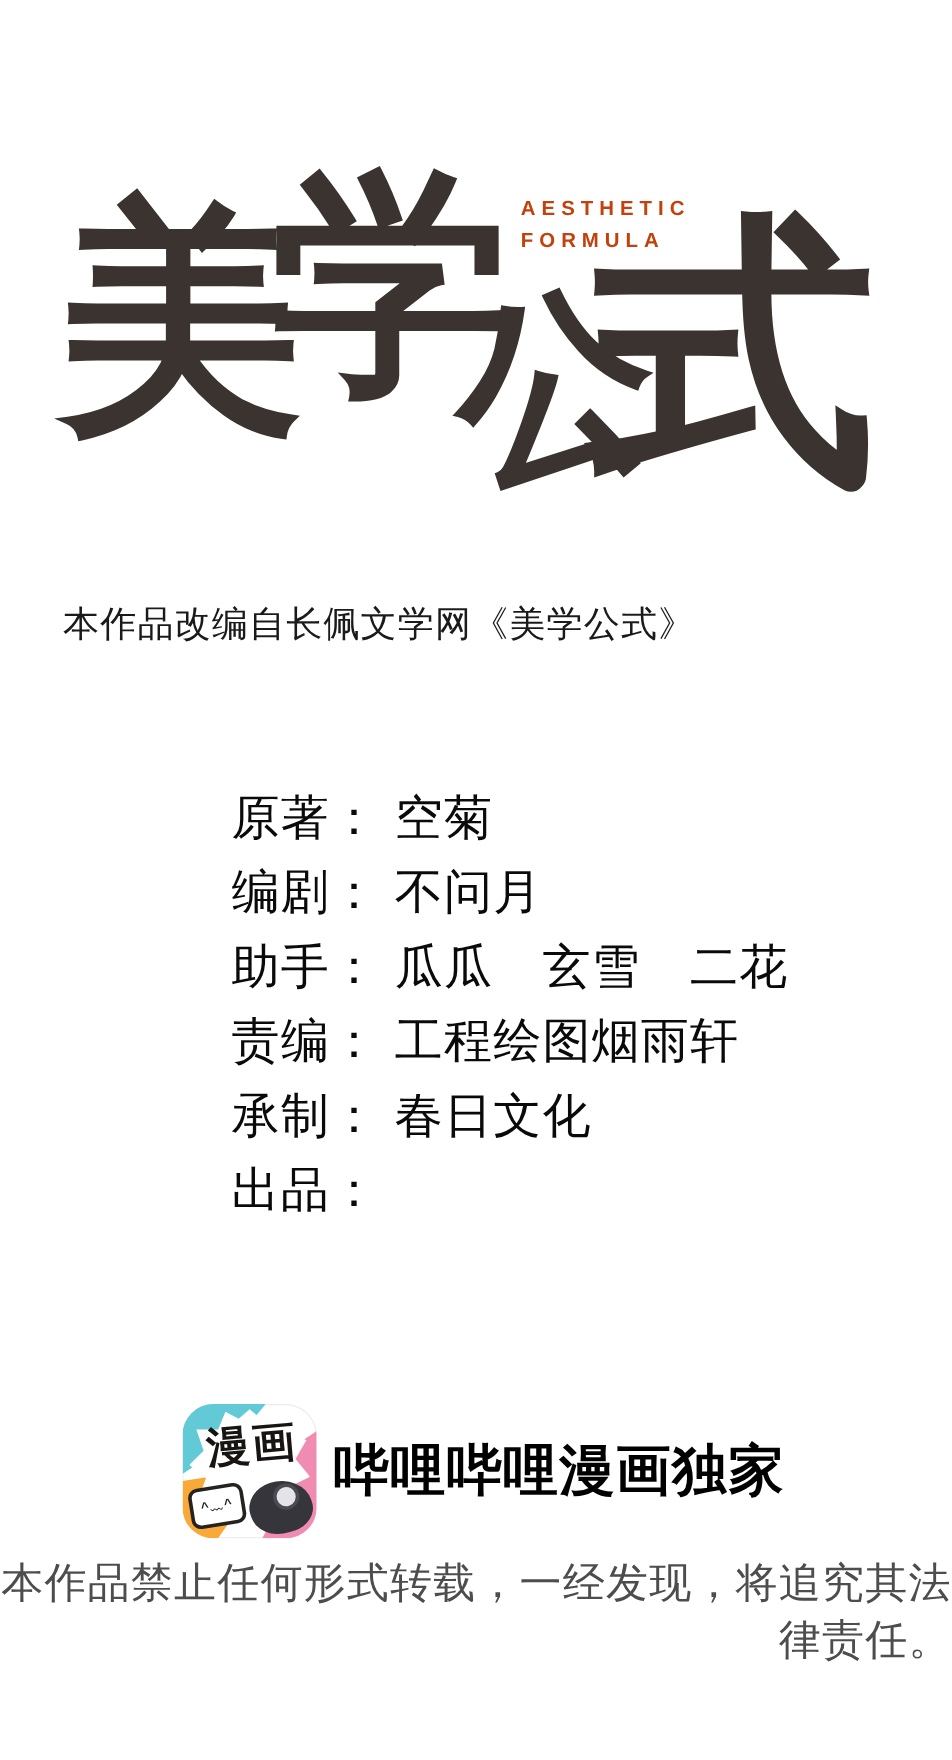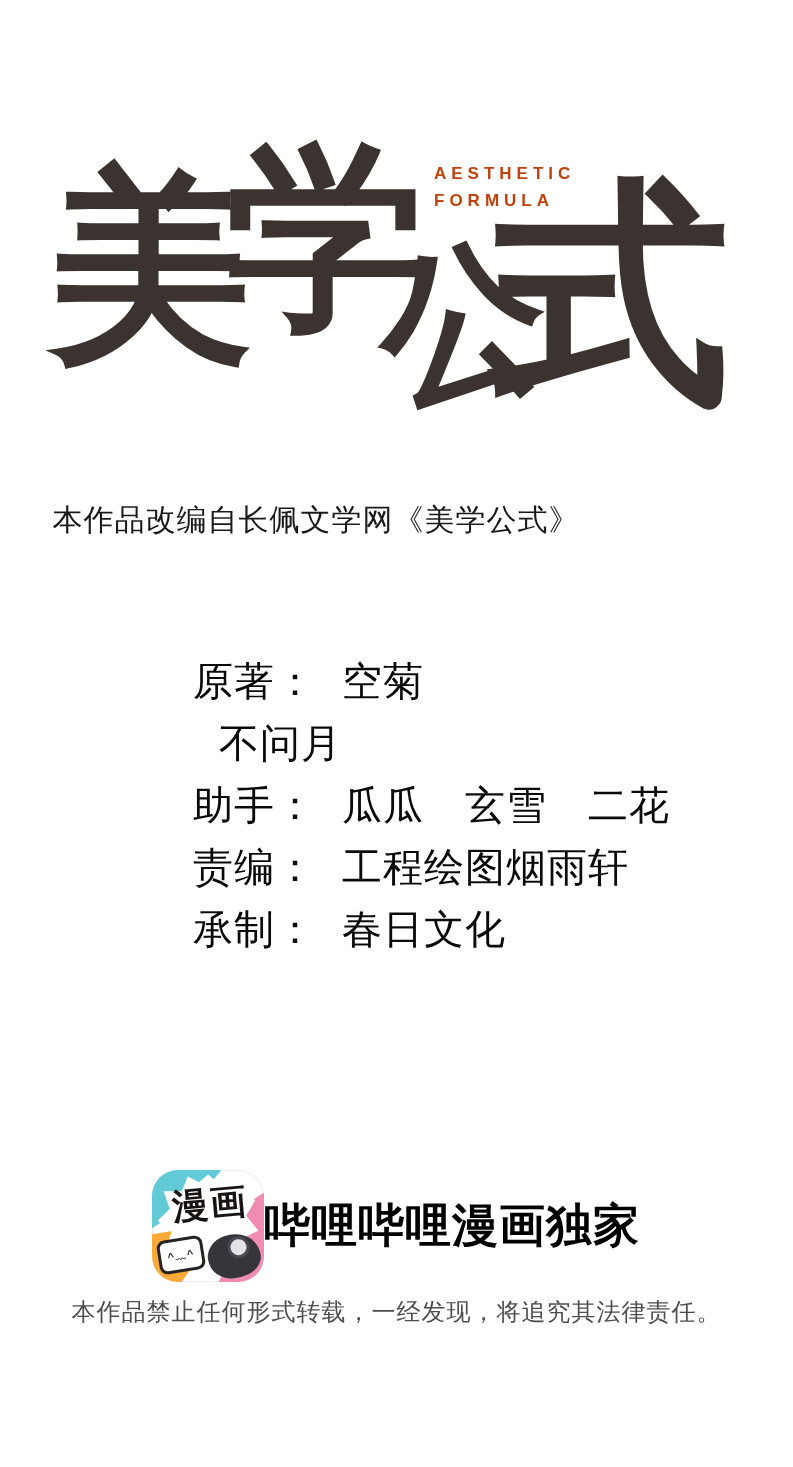--- a/index.html
+++ b/index.html
@@ -35,21 +35,21 @@
     letter-spacing: 1px;
   }
 
   
   .credits { position: absolute; left: 193px; top: 654px; }
   .credit-row {
     display: flex; align-items: flex-start; height: 62px;
     font-size: 40px; color: #0a0a0a; letter-spacing: 1px;
     white-space: pre;
   }
-  .credit-value { margin-left: 26px; }
+  .credit-value { margin-left: 13px; }
 
   
   .publisher-row {
     position: absolute; left: 152px; top: 1170px;
     display: flex; align-items: center;
   }
   .app-icon {
     position: relative; width: 112px; height: 112px;
     border-radius: 26px; background: #ffffff; overflow: hidden;
     box-shadow: 0 0 0 1px #ececec inset;
@@ -97,29 +97,29 @@
   .ic-blob {
     position: absolute; right: 4px; bottom: 4px; width: 52px; height: 44px;
     background: #35353b; border-radius: 45% 55% 40% 50%;
     transform: rotate(-18deg);
   }
   .ic-ring {
     position: absolute; right: 8px; top: 4px; width: 22px; height: 22px;
     background: #e4e4e8; border: 3px solid #4a4a52; border-radius: 50%;
   }
   .publisher-text {
-    margin-left: 0; font-size: 46px; font-weight: 700; color: #000000;
+    margin-left: 14px; font-size: 46px; font-weight: 700; color: #000000;
     font-family: "Liberation Serif", serif; letter-spacing: 1px;
     line-height: 112px;
   }
 
   
   .footer {
     position: absolute; left: 0; top: 1296px; width: 793px;
-    text-align: center; font-size: 24px; color: #4d4d4d;
+    text-align: right; font-size: 35px; color: #4d4d4d;
     letter-spacing: 1px;
   }
 </style>
 </head>
 <body>
 
 <div class="page">
 
   <div class="title-block">
     <span class="tc tc-mei">美</span>
@@ -133,35 +133,37 @@
   </div>
 
   <div class="subtitle">本作品改编自长佩文学网《美学公式》</div>
 
   <div class="credits">
     <div class="credit-row">
       <span class="credit-label">原著：</span>
       <span class="credit-value">空菊</span>
     </div>
     <div class="credit-row">
+      <span class="credit-label">编剧：</span>
       <span class="credit-value">不问月</span>
     </div>
     <div class="credit-row">
       <span class="credit-label">助手：</span>
       <span class="credit-value">瓜瓜　玄雪　二花</span>
     </div>
     <div class="credit-row">
       <span class="credit-label">责编：</span>
       <span class="credit-value">工程绘图烟雨轩</span>
     </div>
     <div class="credit-row">
       <span class="credit-label">承制：</span>
       <span class="credit-value">春日文化</span>
     </div>
     <div class="credit-row">
+      <span class="credit-label">出品：</span>
     </div>
   </div>
 
   <div class="publisher-row">
     <div class="app-icon">
       <div class="ic-cyan"></div>
       <div class="ic-orange"></div>
       <div class="ic-pink"></div>
       <div class="ic-bubble"></div>
       <div class="ic-text">漫画</div>

